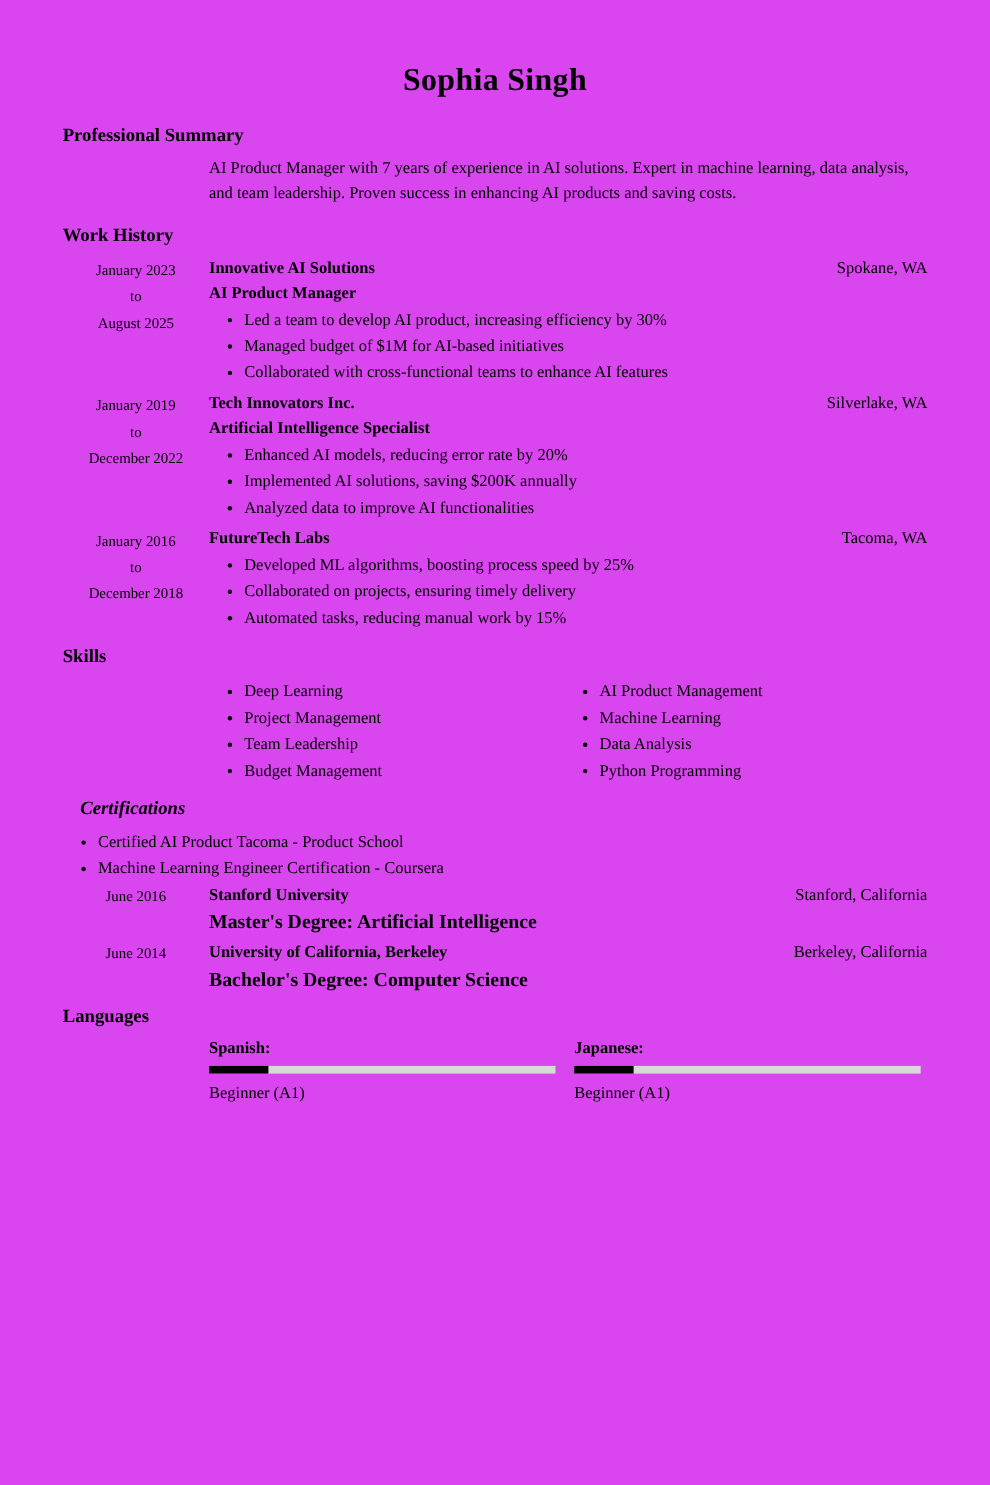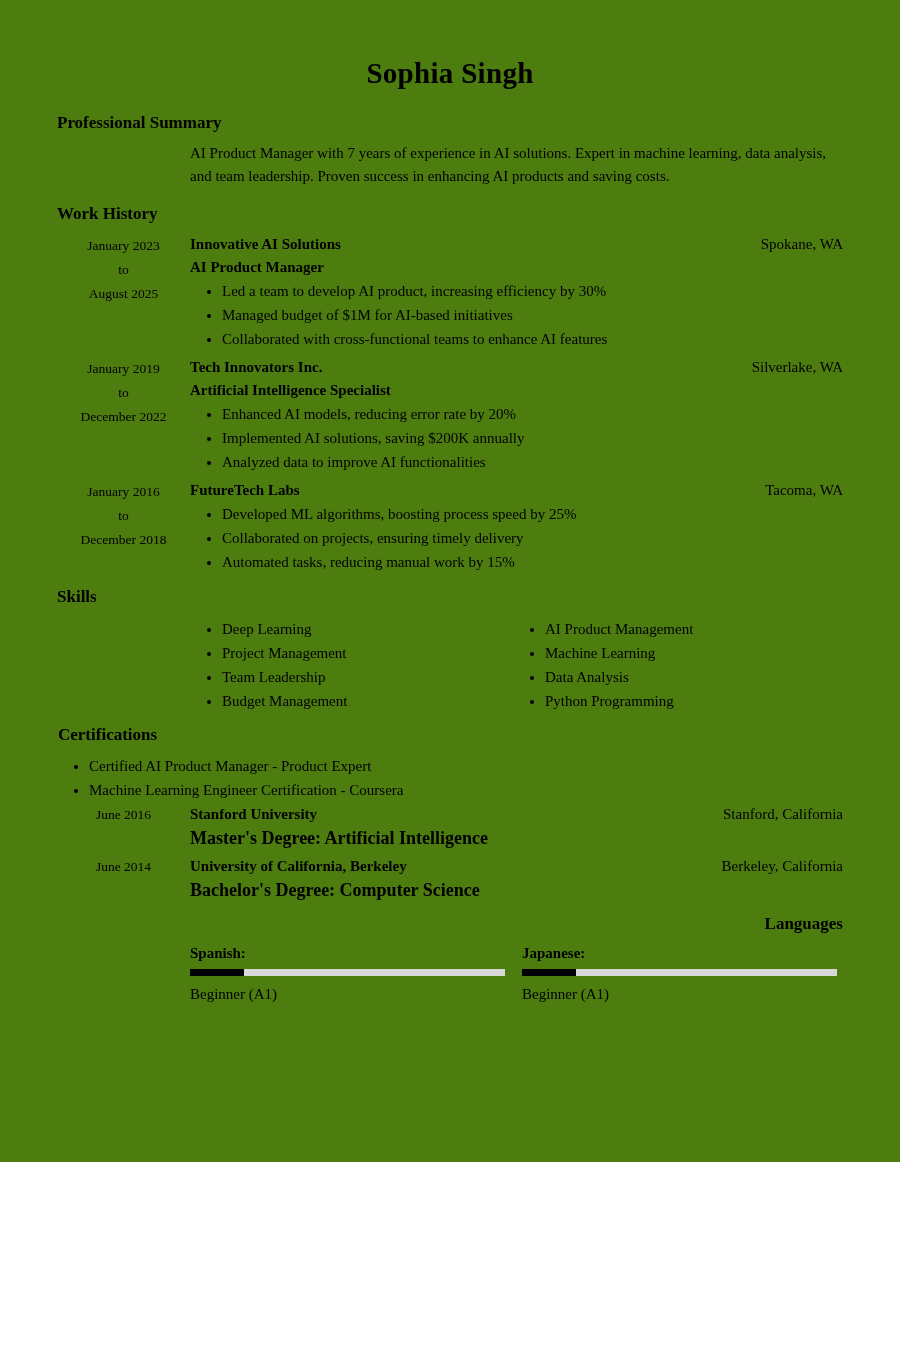--- a/index.html
+++ b/index.html
@@ -3,35 +3,35 @@
 <meta charset="utf-8">
 <style>
   * { box-sizing: border-box; margin: 0; padding: 0; }
   html, body { background: #ffffff; }
   body {
     width: 900px; height: 1350px; margin: 0 auto;
     font-family: "Liberation Serif", serif;
     color: #000000;
     overflow: hidden;
   }
-  .page { width: 900px; height: 1162px; background: #4d7c0f; padding: 56px 57px 0 57px; }
+  .page { width: 900px; height: 1350px; background: #d946ef; padding: 56px 57px 0 57px; }
 
   
   .name { font-size: 29px; font-weight: 700; text-align: center; line-height: 34px; letter-spacing: 0.3px; }
   .contact-block { margin-top: 7px; }
   .contact-line { font-size: 13.5px; line-height: 21px; text-align: center; }
 
   
   .section-heading { font-size: 17px; font-weight: 700; line-height: 21px; }
   .sh-summary { margin: 22px 0 9px; }
   .sh-work    { margin: 15px 0 9px; }
   .sh-skills  { margin: 12px 0 10px; }
-  .sh-cert    { margin: 11px 1px 9px; }
+  .sh-cert    { margin: 11px 16px 9px; font-style: italic; }
   .sh-edu     { margin: 11px 0 8px; }
-  .sh-lang    { margin: 11px 0 9px; text-align: right; }
+  .sh-lang    { margin: 11px 0 9px; }
 
   .summary-text { margin-left: 133px; width: 656px; font-size: 15px; line-height: 23px; }
 
   
   .entry { display: grid; grid-template-columns: 133px 1fr; margin-bottom: 5px; }
   .dates { font-size: 13.5px; line-height: 24px; text-align: center; padding-top: 1px; }
   .entry-header { display: flex; justify-content: space-between; font-size: 15px; line-height: 23px; align-items: center; }
   .org { font-weight: 700; }
   .loc { font-weight: 400; }
   .role { font-weight: 700; font-size: 15px; line-height: 23px; }
@@ -138,21 +138,21 @@
     <ul class="bullets">
       <li>AI Product Management</li>
       <li>Machine Learning</li>
       <li>Data Analysis</li>
       <li>Python Programming</li>
     </ul>
   </div>
 
   <div class="section-heading sh-cert">Certifications</div>
   <ul class="bullets indented-list">
-    <li>Certified AI Product Manager - Product Expert</li>
+    <li>Certified AI Product Tacoma - Product School</li>
     <li>Machine Learning Engineer Certification - Coursera</li>
   </ul>
 
 
   <div class="edu-entry">
     <div class="dates">June 2016</div>
     <div>
       <div class="edu-header">
         <span class="org">Stanford University</span>
         <span class="loc">Stanford, California</span>

